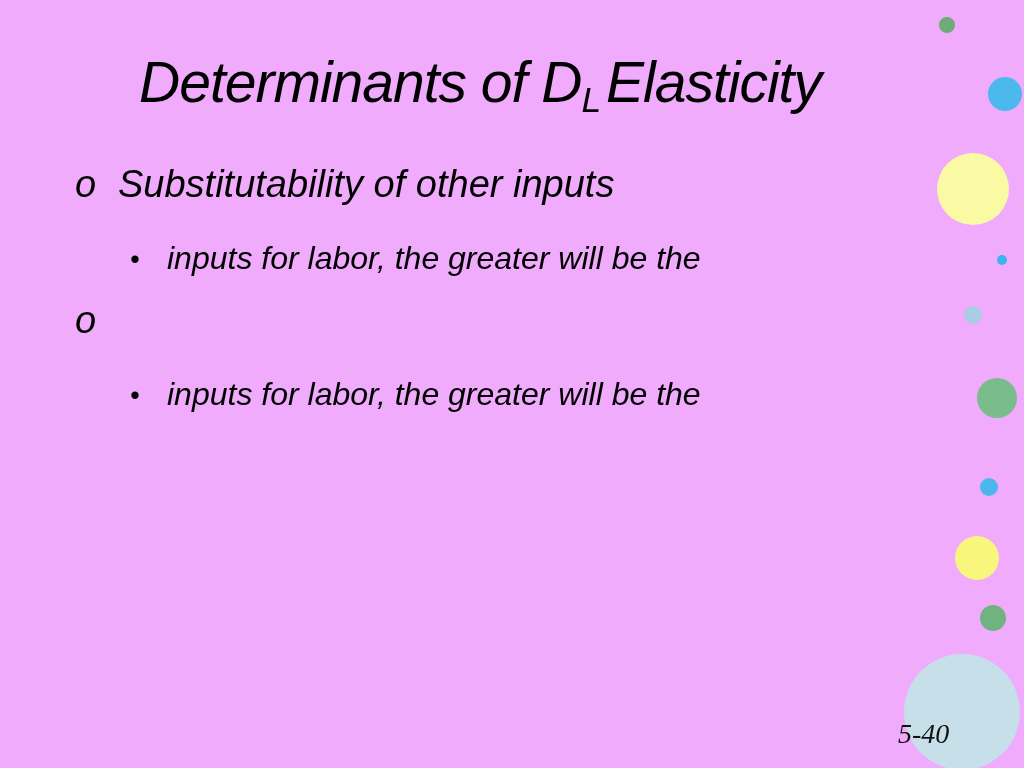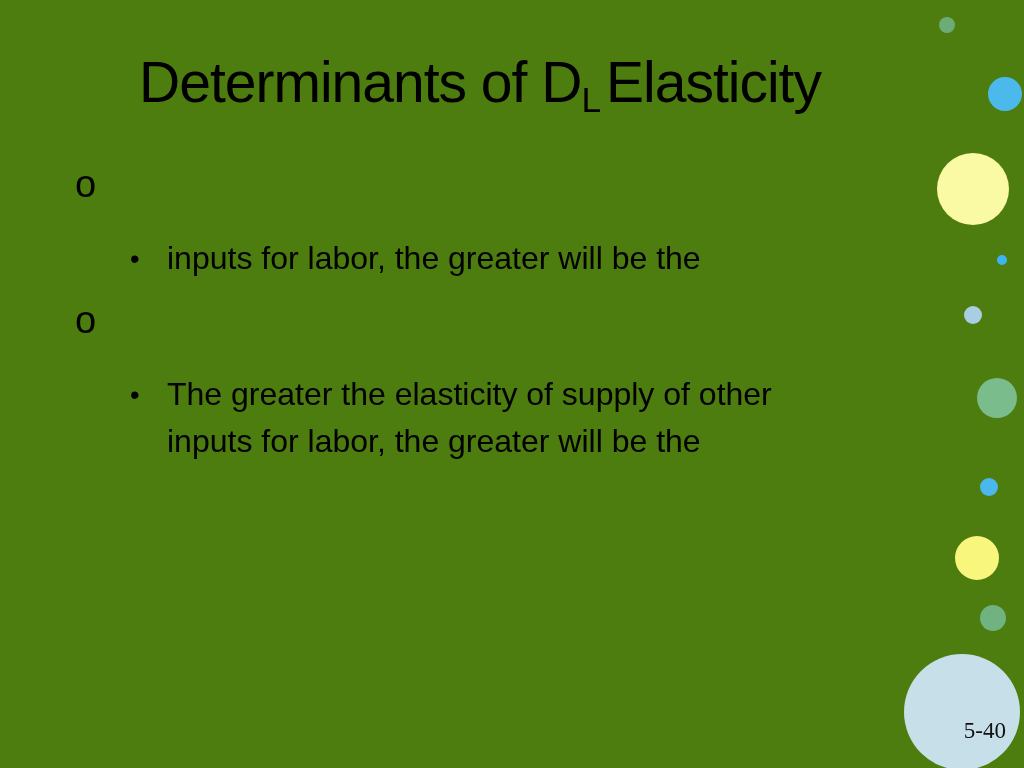--- a/index.html
+++ b/index.html
@@ -5,23 +5,24 @@
   html, body {
     margin: 0;
     padding: 0;
     background: #888;
     font-family: "Liberation Sans", sans-serif;
   }
   .slide {
     position: relative;
     width: 1024px;
     height: 768px;
-    background: #4d7c0f;
+    background: #f0abfc;
     overflow: hidden;
     color: #000;
+    font-style: italic;
   }
   .title {
     position: absolute;
     top: 50px;
     left: 0;
     width: 960px;
     margin: 0;
     text-align: center;
     font-size: 57px;
     font-weight: 400;
@@ -71,26 +72,26 @@
     position: absolute;
     inset: 0;
     pointer-events: none;
   }
   .circle {
     position: absolute;
     border-radius: 50%;
   }
   .page-number {
     position: absolute;
-    left: 922px;
+    left: 898px;
     top: 718px;
     width: 84px;
-    text-align: right;
+    text-align: left;
     font-family: "Liberation Serif", serif;
-    font-size: 23px;
+    font-size: 28px;
     color: #111;
   }
 </style>
 </head>
 <body>
 
 <div class="slide">
 
   <div class="decor-layer">
       <div class="circle" style="left: 939px; top: 17px; width: 16px; height: 16px; background: rgb(109, 171, 119);"></div>
@@ -106,37 +107,37 @@
     </div>
 
   <h1 class="title">
     <span>Determinants of D</span><span class="subscript">L</span><span class="suffix">Elasticity</span>
   </h1>
 
   <div class="body">
 
     <div class="bullet-l1">
       <span class="marker">o</span>
+      <span>Substitutability of other inputs</span>
     </div>
 
     <div class="bullet-l2">
       <span class="marker">•</span>
       <div class="lines">
         <div>inputs for labor, the greater will be the</div>
       </div>
     </div>
 
     <div class="bullet-l1">
       <span class="marker">o</span>
     </div>
 
     <div class="bullet-l2">
       <span class="marker">•</span>
       <div class="lines">
-        <div>The greater the elasticity of supply of other</div>
         <div>inputs for labor, the greater will be the</div>
       </div>
     </div>
 
   </div>
 
   <div class="page-number">5-40</div>
 
 </div>
 

